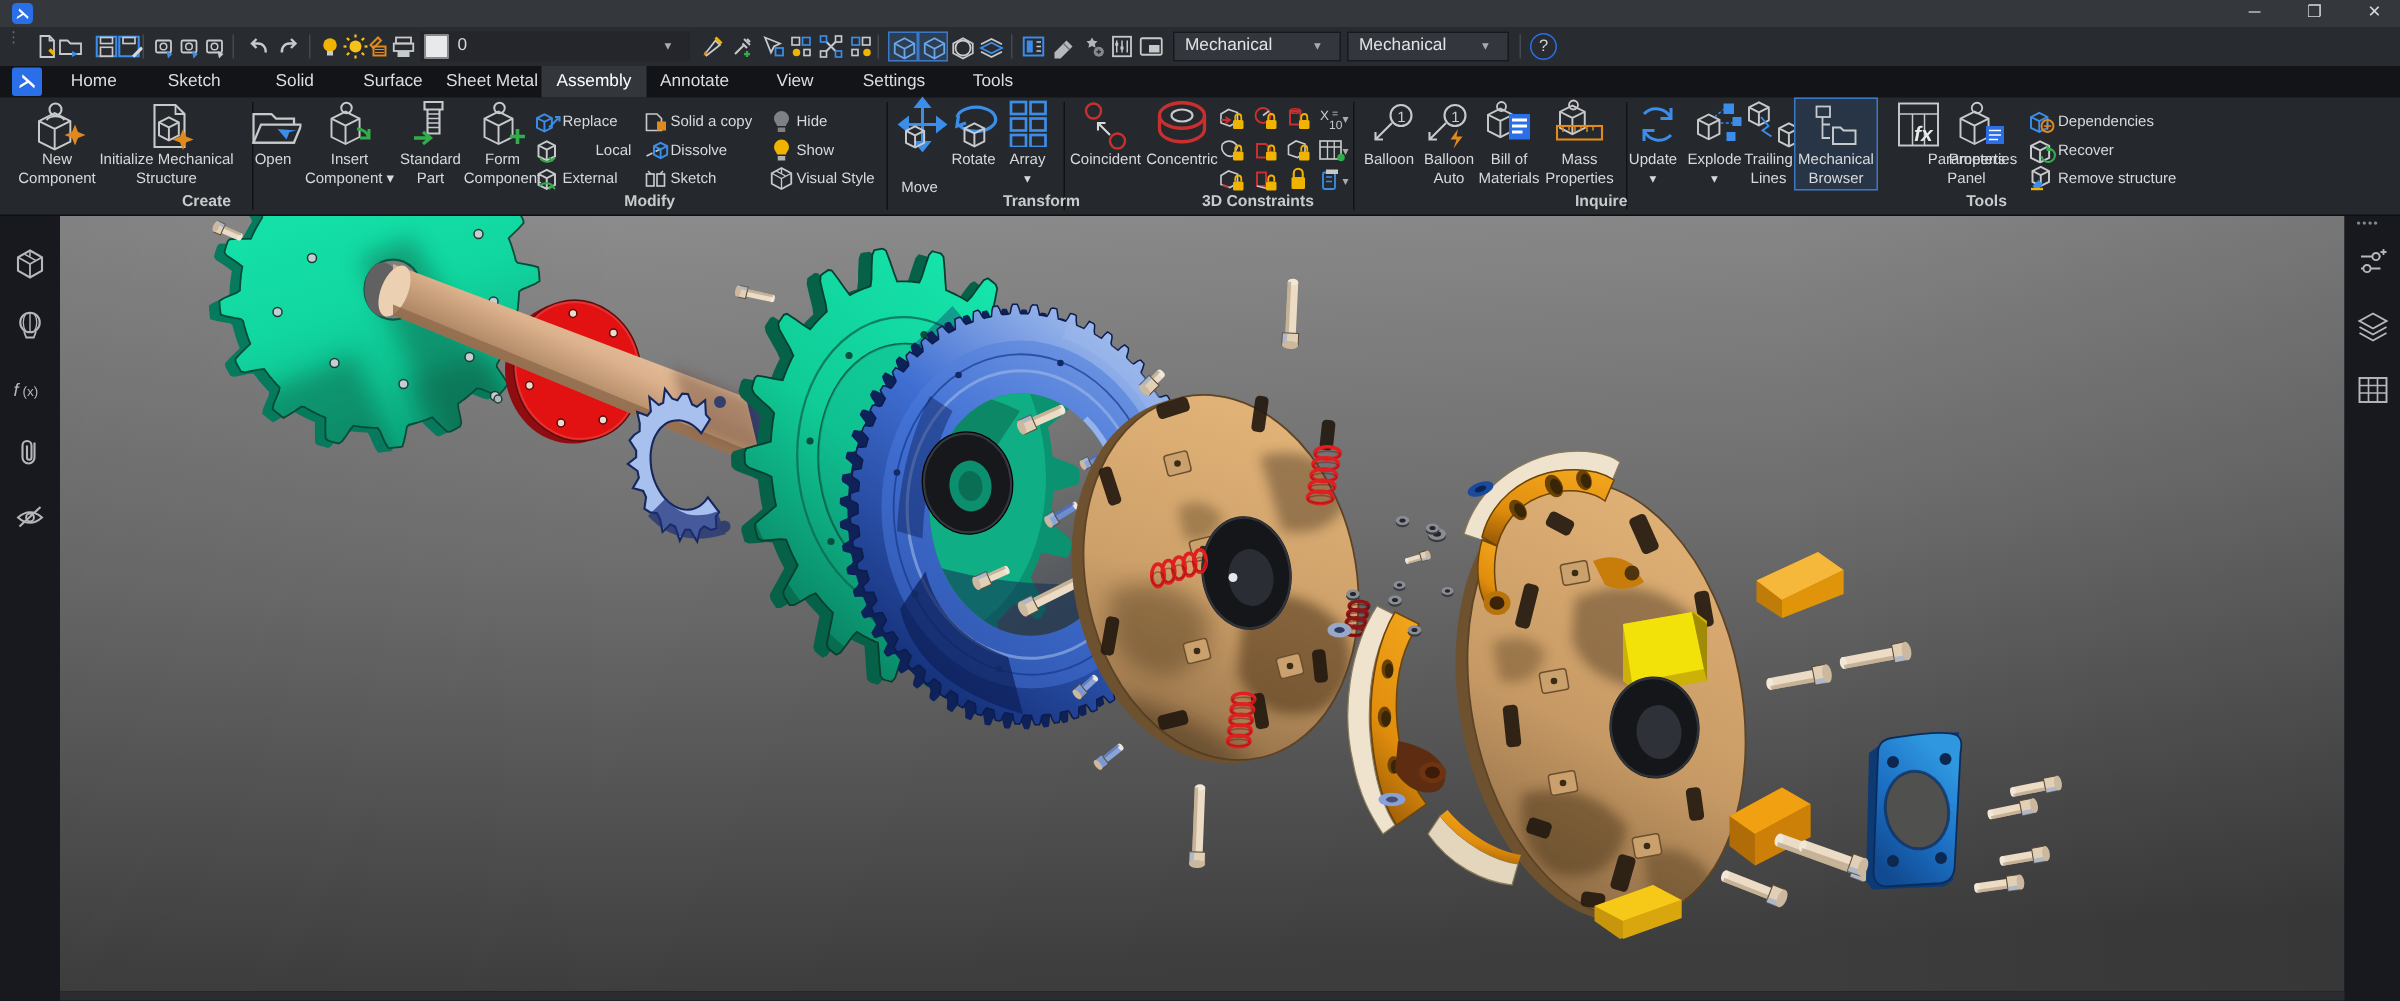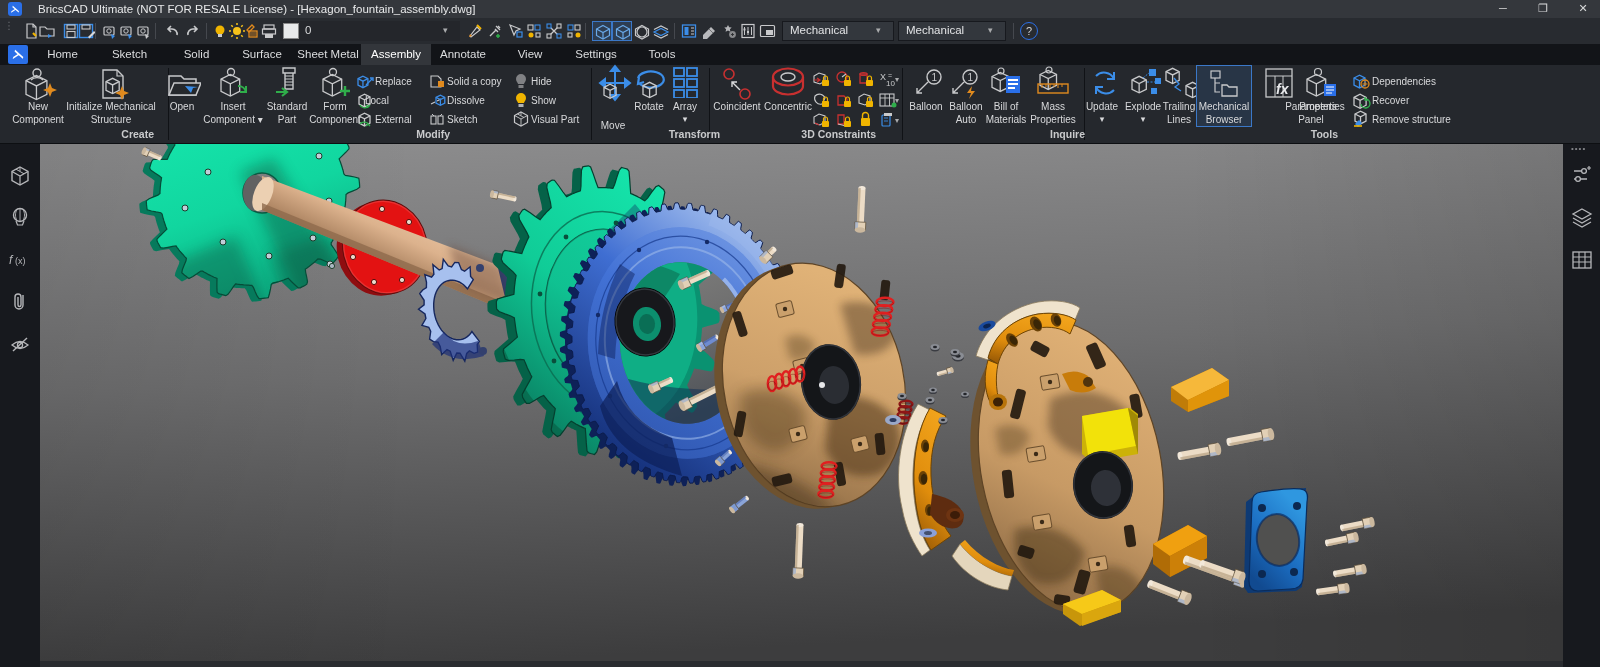--- a/index.html
+++ b/index.html
@@ -32,21 +32,20 @@
   .sideR { position:absolute; left:1563px; top:144px; width:37px; height:523px; background:#17191e; }
   .statusbar { position:absolute; left:40px; top:661px; width:1523px; height:6px; background:#2a2c30; }
   .viewport { position:absolute; left:40px; top:144px; width:1523px; height:517px; }
   svg { display:block; }
   svg text { font-family:"Liberation Sans", sans-serif; }
 </style>
 </head>
 <body>
 <div class="titlebar">
   <div class="appico">⋋</div>
-  <div class="ttext">BricsCAD Ultimate (NOT FOR RESALE License) - [Hexagon_fountain_assembly.dwg]</div>
   <div class="wbtn" style="left:1488px;">─</div>
   <div class="wbtn" style="left:1528px;">❐</div>
   <div class="wbtn" style="left:1568px;">✕</div>
 </div>
 <div class="qat">
     <div style="position:absolute;left:4px;top:6px;width:3px;height:14px;color:#6a6d72;font-size:10px;line-height:4px;">⋮</div>
     <div style="position:absolute;left:22px;top:4px;width:18px;height:18px;">
       <svg width="18" height="18" viewBox="0 0 18 18" style="" xmlns="http://www.w3.org/2000/svg">
         <path d="M5 2 h6 l3 3 v11 h-9 z" fill="none" stroke="#c8c9cb" stroke-width="1.2"></path>
         <path d="M11 2 v3 h3" fill="none" stroke="#c8c9cb" stroke-width="1.2"></path>
@@ -346,21 +345,21 @@
         </svg>
       </div>
       <div class="rtxt" style="left:375px;top:75px;">Replace</div>
       <div style="position:absolute;left:356px;top:91px;width:18px;height:18px;">
         <svg width="18" height="18" viewBox="0 0 18 18" style="" xmlns="http://www.w3.org/2000/svg">
           <path d="M3 6.0 l5.5 -2.75 l5.5 2.75 l0 7.199999999999999 l-5.5 2.75 l-5.5 -2.75 z" fill="none" stroke="#c8c9cb" stroke-width="1.3"></path>
           <path d="M3 6.0 l5.5 2.75 l5.5 -2.75 M8.5 8.75 l0 7.199999999999999" fill="none" stroke="#c8c9cb" stroke-width="1.3"></path>
           <path d="M4 14 a5 4 0 0 0 9 1 m1 -1 l-2 2 -2 -2" stroke="#2fae4a" stroke-width="1.3" fill="none"></path>
         </svg>
       </div>
-      <div class="rtxt" style="left:365px;top:94px;">Local</div>
+      <div class="rtxt" style="left:397px;top:94px;">Local</div>
       <div style="position:absolute;left:356px;top:110px;width:18px;height:18px;">
         <svg width="18" height="18" viewBox="0 0 18 18" style="" xmlns="http://www.w3.org/2000/svg">
           <path d="M3 6.0 l5.5 -2.75 l5.5 2.75 l0 7.199999999999999 l-5.5 2.75 l-5.5 -2.75 z" fill="none" stroke="#c8c9cb" stroke-width="1.3"></path>
           <path d="M3 6.0 l5.5 2.75 l5.5 -2.75 M8.5 8.75 l0 7.199999999999999" fill="none" stroke="#c8c9cb" stroke-width="1.3"></path>
           <path d="M4 14 a5 4 0 0 1 9 1 m1 1 l-2 -2 -2 2" stroke="#2fae4a" stroke-width="1.3" fill="none"></path>
         </svg>
       </div>
       <div class="rtxt" style="left:375px;top:113px;">External</div>
       <div style="position:absolute;left:428px;top:72px;width:18px;height:18px;">
         <svg width="18" height="18" viewBox="0 0 18 18" style="" xmlns="http://www.w3.org/2000/svg">
@@ -398,21 +397,21 @@
           <rect x="6.5" y="13" width="5" height="3" fill="#b0b1b4"></rect>
         </svg>
       </div>
       <div class="rtxt" style="left:531px;top:94px;">Show</div>
       <div style="position:absolute;left:512px;top:110px;width:18px;height:18px;">
         <svg width="18" height="18" viewBox="0 0 18 18" style="" xmlns="http://www.w3.org/2000/svg">
           <path d="M9 2 L15.5 5.5 v7 L9 16 2.5 12.5 v-7 z" fill="none" stroke="#c8c9cb" stroke-width="1.2"></path>
           <path d="M2.5 5.5 L9 9 15.5 5.5 M9 9 V16 M5.5 4 L12 7.5 M9 2 v3.5" stroke="#c8c9cb" stroke-width="0.9" fill="none"></path>
         </svg>
       </div>
-      <div class="rtxt" style="left:531px;top:113px;">Visual Part</div>
+      <div class="rtxt" style="left:531px;top:113px;">Visual Style</div>
       <div style="position:absolute;left:598px;top:64px;width:34px;height:38px;">
         <svg width="34" height="38" viewBox="0 0 34 38" style="" xmlns="http://www.w3.org/2000/svg">
           <path d="M17 2 l4 5 h-8 z M17 36 l-4 -5 h8 z M2 19 l5 -4 v8 z M32 19 l-5 -4 v8 z M17 7 v24 M7 19 h20" fill="#3b8de8" stroke="#3b8de8" stroke-width="2"></path>
           <path d="M6 23.3 l6.050000000000001 -3.0250000000000004 l6.050000000000001 3.0250000000000004 l0 7.92 l-6.050000000000001 3.0250000000000004 l-6.050000000000001 -3.0250000000000004 z" fill="none" stroke="#c8c9cb" stroke-width="1.3"></path>
           <path d="M6 23.3 l6.050000000000001 3.0250000000000004 l6.050000000000001 -3.0250000000000004 M12.05 26.325 l0 7.92" fill="none" stroke="#c8c9cb" stroke-width="1.3"></path>
         </svg>
       </div>
       <div class="rbtn" style="left:568px;top:100px;width:90px;margin-top:19px;">Move</div>
       <div style="position:absolute;left:632px;top:64px;width:38px;height:38px;">
         <svg width="38" height="38" viewBox="0 0 38 38" style="" xmlns="http://www.w3.org/2000/svg">

